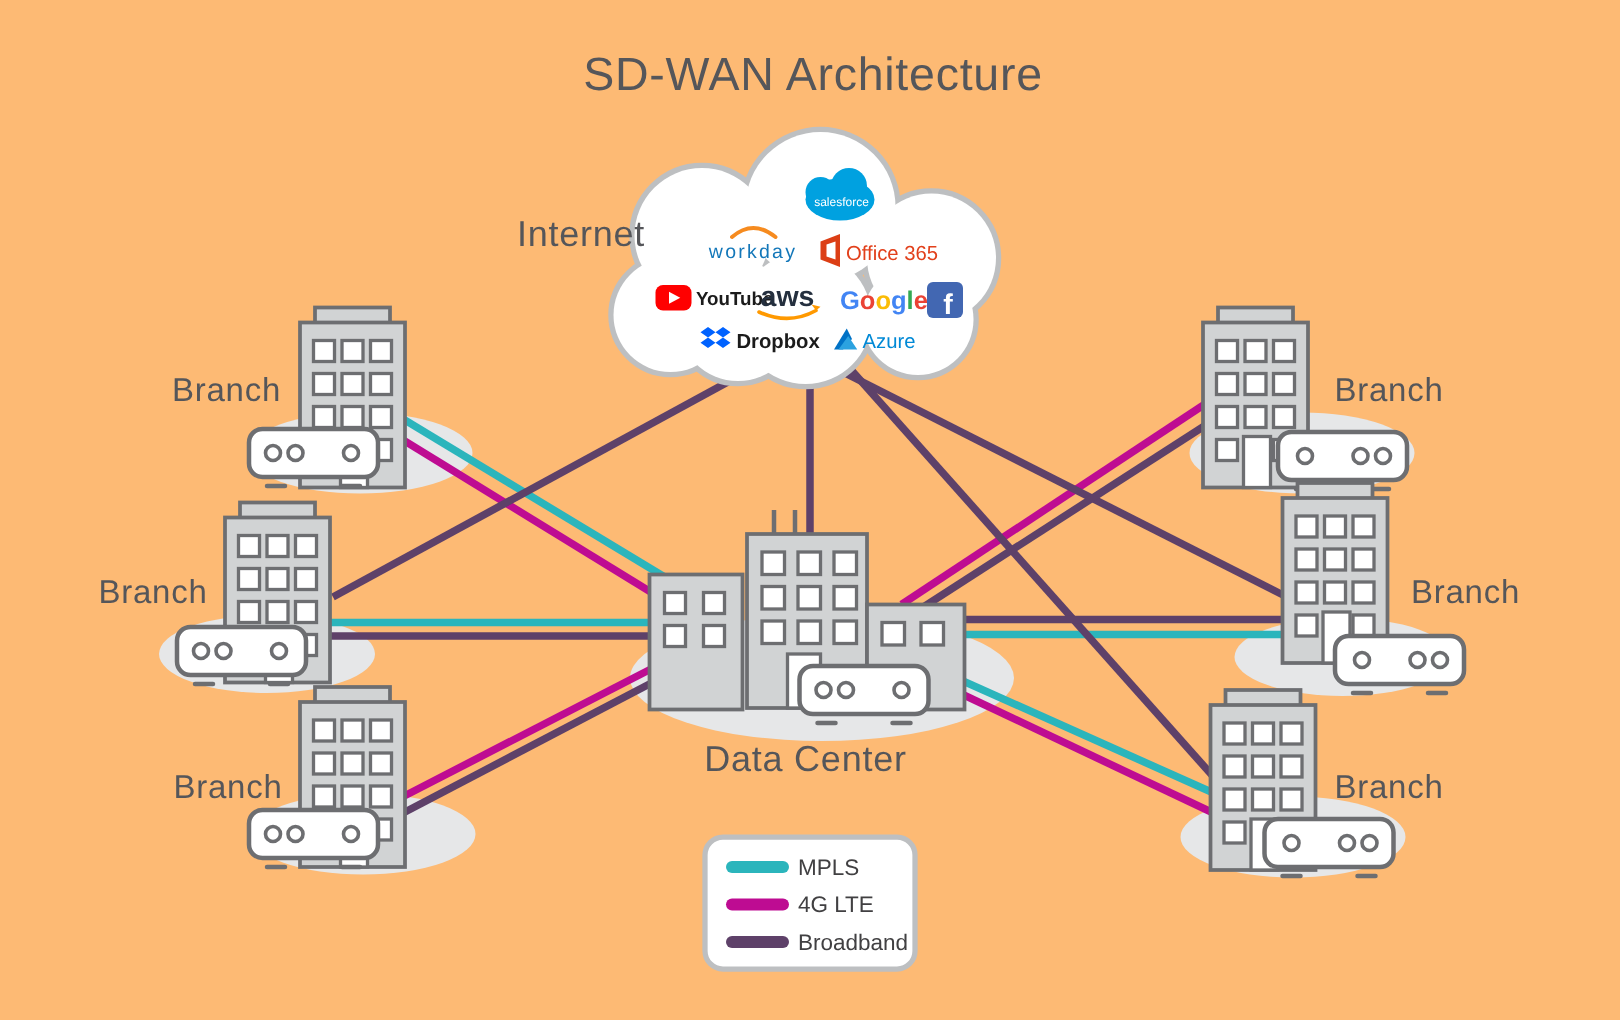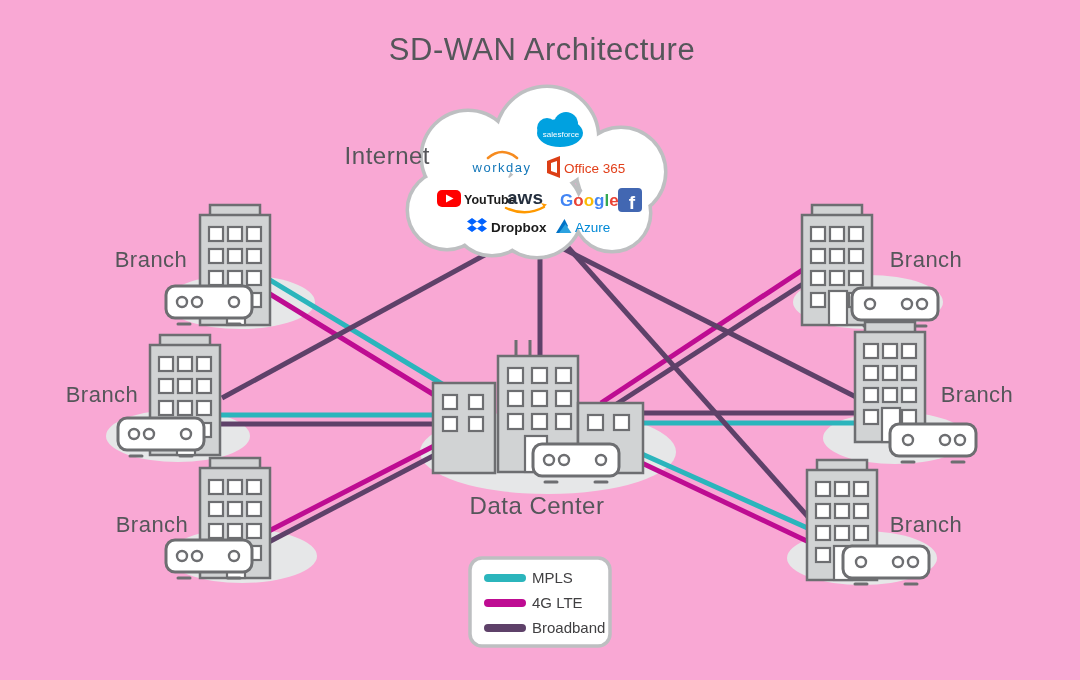--- a/index.html
+++ b/index.html
@@ -1,16 +1,16 @@
 <!DOCTYPE html>
 <html><head>
 <meta charset="utf-8">
 <style>
   html,body{margin:0;padding:0;background:#fff;}
-  #canvas{position:relative;width:1080px;height:680px;background:#f9a8d4;overflow:hidden;
+  #canvas{position:relative;width:1080px;height:680px;background:#fdba74;overflow:hidden;
           font-family:"Liberation Sans", sans-serif;}
   svg text{font-family:"Liberation Sans", sans-serif;}
   .node-label{fill:#55565A;font-size:22px;font-weight:300;letter-spacing:.5px;}
   .title-text{fill:#55565A;font-size:31px;font-weight:300;letter-spacing:.5px;}
   .internet-label{fill:#55565A;font-size:24px;font-weight:300;letter-spacing:.5px;}
   .dc-label{fill:#55565A;font-size:24px;font-weight:300;letter-spacing:.5px;}
   .legend-label{fill:#414042;font-size:15px;}
   .bldg{fill:#D1D3D4;stroke:#6D6E71;stroke-width:2.5;}
   .win{fill:#ffffff;stroke:#6D6E71;stroke-width:2.2;}
   .door{fill:#ffffff;stroke:#6D6E71;stroke-width:2.2;}

